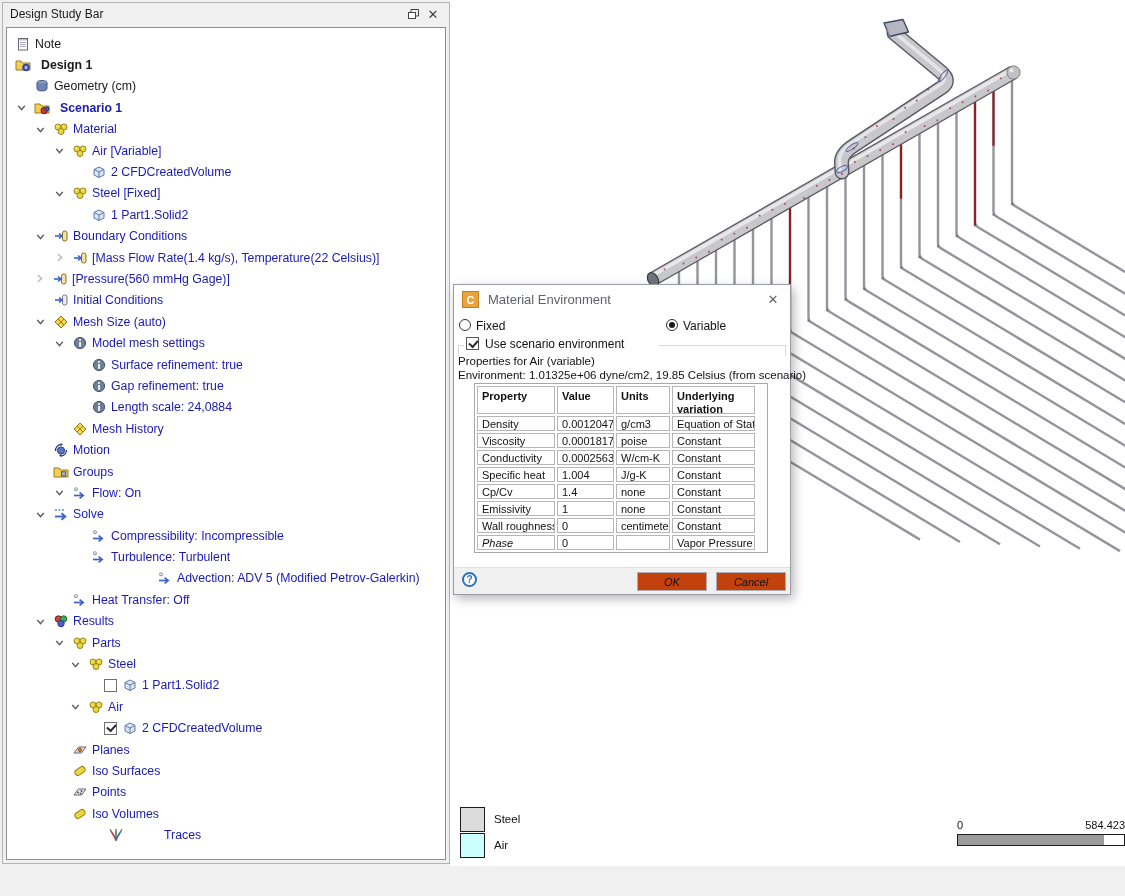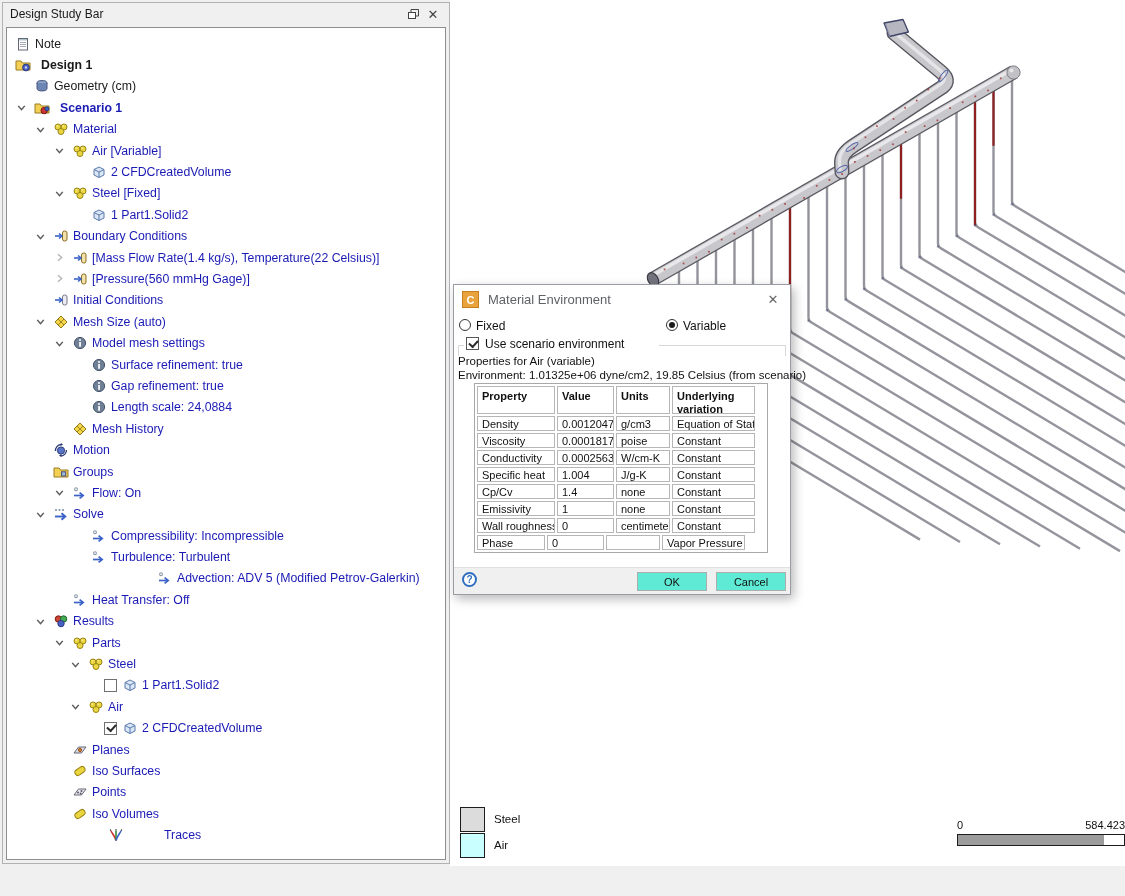--- a/index.html
+++ b/index.html
@@ -69,22 +69,22 @@
     border-top:1px solid #d8d8d8;border-right:1px solid #d8d8d8;}
   .groupline-l{position:absolute;left:4px;top:60px;width:5px;height:10px;
     border-top:1px solid #d8d8d8;border-left:1px solid #d8d8d8;}
   .dlg-line{position:absolute;left:4px;font-size:11.5px;color:#111;white-space:nowrap;}
   .ptable{position:absolute;left:20px;top:98px;width:294px;border:1px solid #a8a8a8;background:#fff;padding:1px;box-sizing:border-box;}
   .prow{display:flex;}
   .pcell{margin:1px;border:1px solid #b6b6b6;background:#fff;padding:1px 4px 0 4px;
     font-size:11px;color:#111;box-sizing:border-box;overflow:hidden;white-space:nowrap;}
   .pcell.hd{font-weight:bold;white-space:normal;line-height:1.2;padding-top:3px;}
   .dlg-footer{position:absolute;left:0;right:0;bottom:0;height:26px;background:#f0f0f0;border-top:1px solid #e0e0e0;}
-  .dlg-btn{position:absolute;top:4px;width:70px;height:19px;background:#5eead4;border:1px solid #adadad;
-    font-size:11px;color:#111;display:flex;align-items:center;justify-content:center;box-sizing:border-box;}
+  .dlg-btn{position:absolute;top:4px;width:70px;height:19px;background:#c2410c;border:1px solid #adadad;
+    font-size:11px;color:#111;display:flex;align-items:center;justify-content:center;box-sizing:border-box;font-style:italic;}
   .help-icon{position:absolute;left:8px;top:4px;width:15px;height:15px;border-radius:50%;
     border:2px solid #2f6fc0;color:#2f6fc0;font-size:10px;font-weight:bold;background:#fff;
     display:flex;align-items:center;justify-content:center;box-sizing:border-box;}
 </style>
 </head>
 <body>
 
 <svg id="scene" viewBox="450 0 675 896" xmlns="http://www.w3.org/2000/svg">
     <rect x="450" y="0" width="675" height="868" fill="#ffffff"></rect>
     <g>
@@ -367,21 +367,21 @@
           </span>
           <span class="ticon">
             <svg width="16" height="16" viewBox="0 0 16 16">
               <rect x="9.5" y="3" width="4.5" height="10" rx="2" fill="#f0e2a8" stroke="#8a6d1f"></rect>
               <path d="M2 8 L8.5 8" stroke="#3a62c8" stroke-width="1.6"></path>
               <path d="M6 5.5 L9 8 L6 10.5" fill="none" stroke="#3a62c8" stroke-width="1.6"></path>
             </svg>
           </span>
           <span class="tlabel">[Mass Flow Rate(1.4 kg/s), Temperature(22 Celsius)]</span>
         </div>
-        <div class="trow" style="padding-left: 46px;">
+        <div class="trow" style="padding-left: 26px;">
           <span class="chevslot">
             <svg width="13" height="13" viewBox="0 0 12 12">
               <path d="M4.5 3 L8 6 L4.5 9" fill="none" stroke="#b8b8b8" stroke-width="1.4"></path>
             </svg>
           </span>
           <span class="ticon">
             <svg width="16" height="16" viewBox="0 0 16 16">
               <rect x="9.5" y="3" width="4.5" height="10" rx="2" fill="#f0e2a8" stroke="#8a6d1f"></rect>
               <path d="M2 8 L8.5 8" stroke="#3a62c8" stroke-width="1.6"></path>
               <path d="M6 5.5 L9 8 L6 10.5" fill="none" stroke="#3a62c8" stroke-width="1.6"></path>
@@ -792,21 +792,21 @@
         <div class="pcell" style="width: 54px; height: 15px;">none</div>
         <div class="pcell" style="width: 83px; height: 15px;">Constant</div>
       </div>
       <div class="prow">
         <div class="pcell" style="width: 78px; height: 15px;">Wall roughness</div>
         <div class="pcell" style="width: 57px; height: 15px;">0</div>
         <div class="pcell" style="width: 54px; height: 15px;">centimeter</div>
         <div class="pcell" style="width: 83px; height: 15px;">Constant</div>
       </div>
       <div class="prow">
-        <div class="pcell" style="width: 68px; height: 15px;">Phase</div>
+        <div class="pcell" style="width: 78px; height: 15px; font-style: italic;">Phase</div>
         <div class="pcell" style="width: 57px; height: 15px;">0</div>
         <div class="pcell" style="width: 54px; height: 15px;"></div>
         <div class="pcell" style="width: 83px; height: 15px;">Vapor Pressure</div>
       </div>
     </div>
 
   <div class="dlg-footer">
     <span class="help-icon">?</span>
     <span class="dlg-btn" style="left:183px;">OK</span>
     <span class="dlg-btn" style="left:262px;">Cancel</span>

